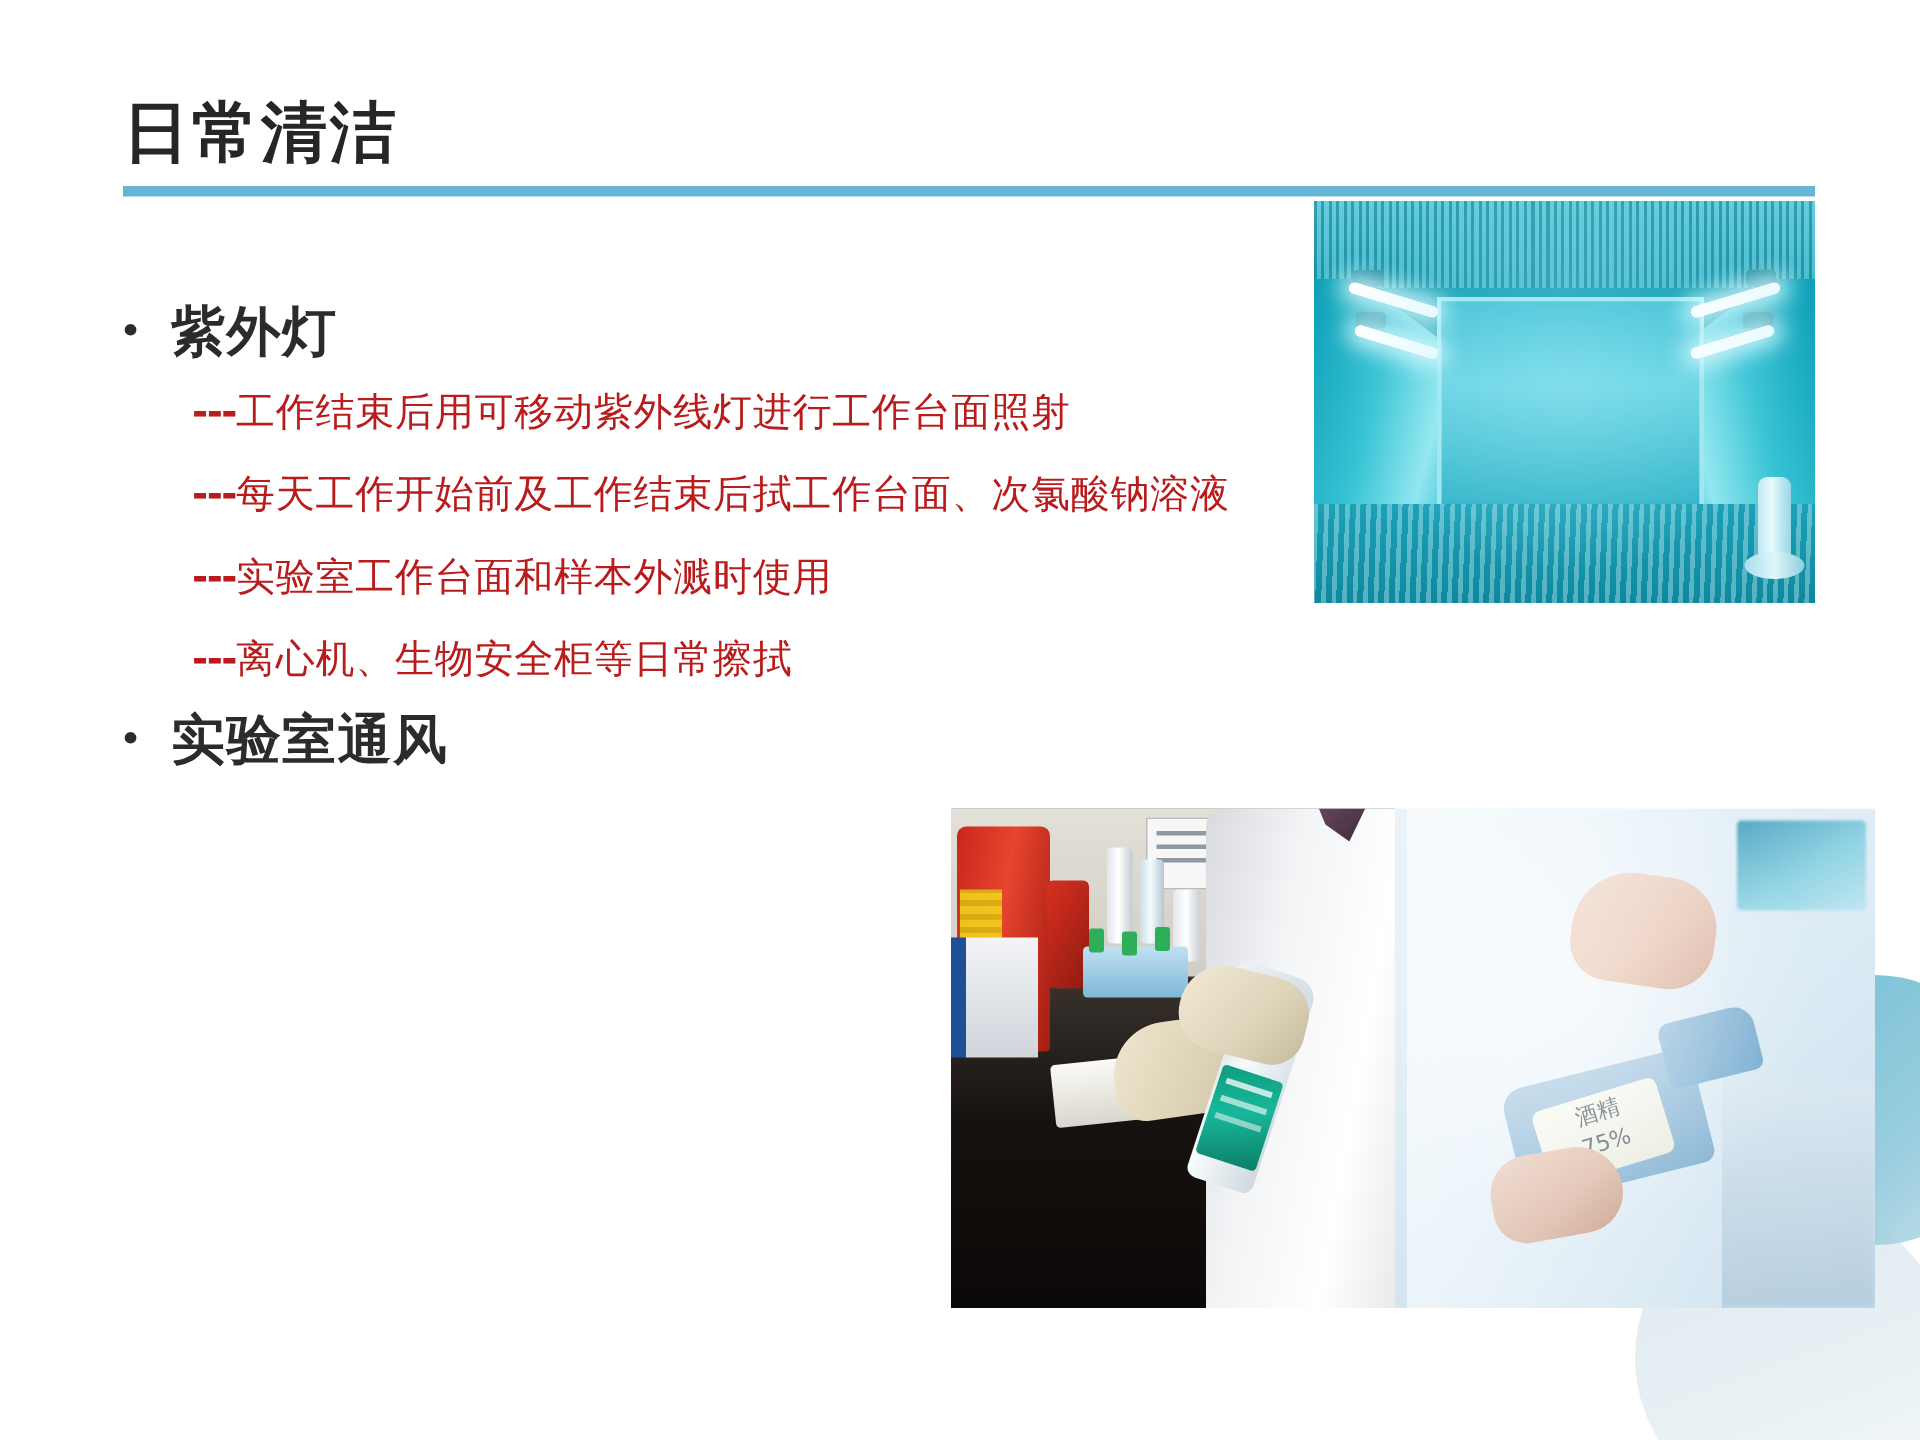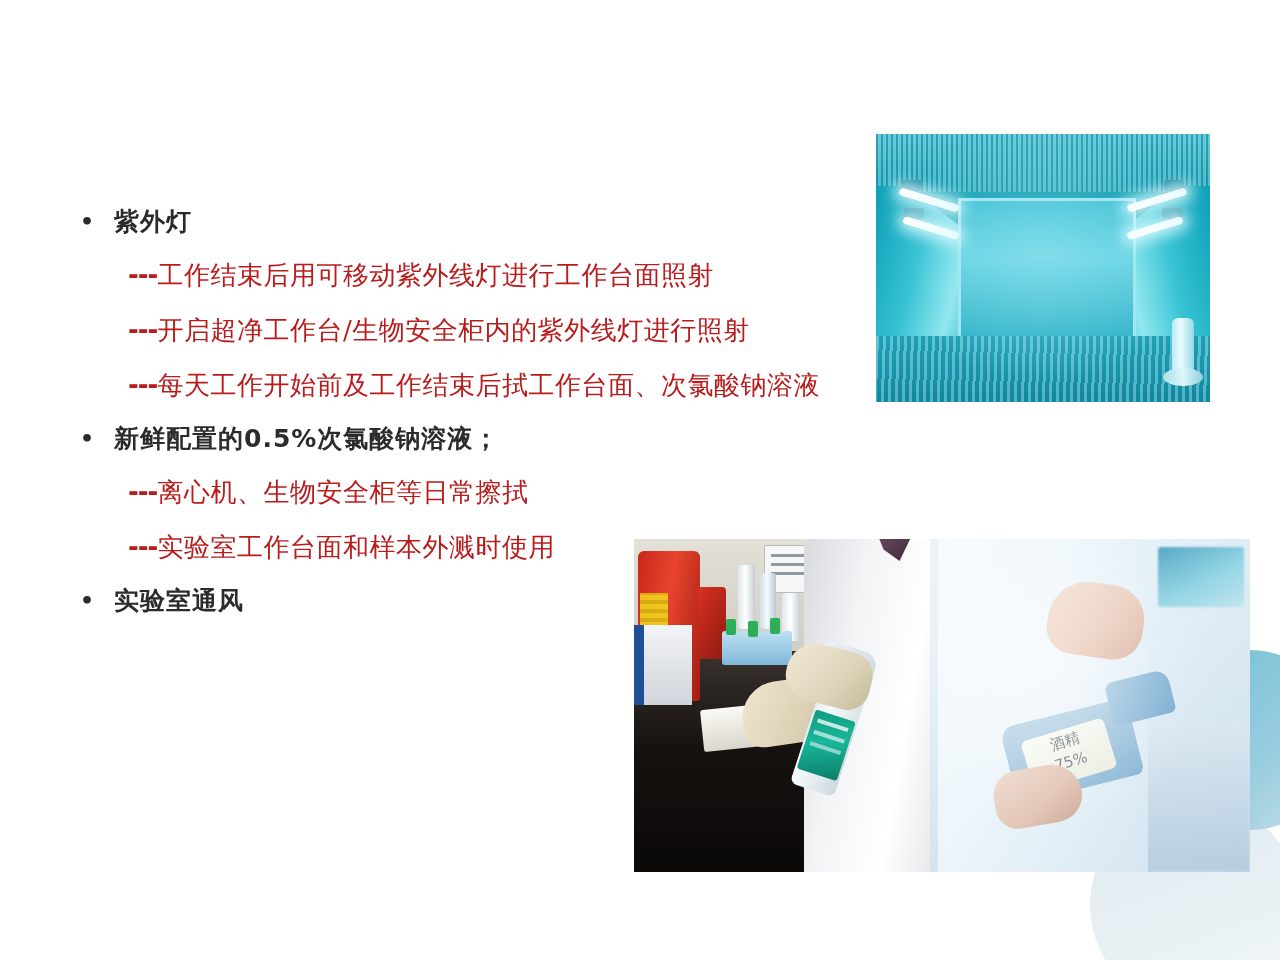--- a/index.html
+++ b/index.html
@@ -84,21 +84,21 @@
     margin: 0;
     padding: 0;
   }
   .bullet-group { margin: 0 0 0 0; }
 
   .bullet-main {
     position: relative;
     padding-left: 36px;
     font-family: "DejaVu Sans", "Liberation Sans", sans-serif;
     font-weight: bold;
-    font-size: 25px;
+    font-size: 36px;
     line-height: 52px;
     color: #2b2b2b;
     letter-spacing: 1px;
     white-space: nowrap;
   }
   .bullet-main::before {
     content: "\2022";
     position: absolute;
     left: 2px;
     top: 0;
@@ -395,46 +395,46 @@
 </head>
 <body>
 
 <div class="slide">
 
   <div class="corner-deco">
     <div class="deco-circle-pale"></div>
     <div class="deco-circle-teal"></div>
   </div>
 
+  <div class="title-block">
+    <h1 class="slide-title">日常清洁</h1>
+    <div class="title-rule"></div>
+  </div>
 
   <div class="body-list">
 
     <div class="bullet-group">
       <div class="bullet-main">紫外灯</div>
       <div class="sub-item">
         <span class="sub-dash">---</span><span>工作结束后用可移动紫外线灯进行工作台面照射</span>
       </div>
-      <div class="sub-item">
-        <span class="sub-dash">---</span><span>开启超净工作台/生物安全柜内的紫外线灯进行照射</span>
-      </div>
     </div>
 
     <div class="bullet-group">
       <div class="sub-item">
         <span class="sub-dash">---</span><span>每天工作开始前及工作结束后拭工作台面、次氯酸钠溶液</span>
       </div>
     </div>
 
     <div class="bullet-group">
-      <div class="bullet-main">新鲜配置的0.5%次氯酸钠溶液；</div>
+      <div class="sub-item">
+        <span class="sub-dash">---</span><span>实验室工作台面和样本外溅时使用</span>
+      </div>
       <div class="sub-item">
         <span class="sub-dash">---</span><span>离心机、生物安全柜等日常擦拭</span>
-      </div>
-      <div class="sub-item">
-        <span class="sub-dash">---</span><span>实验室工作台面和样本外溅时使用</span>
       </div>
     </div>
 
     <div class="bullet-group">
       <div class="bullet-main">实验室通风</div>
     </div>
 
   </div>
 
   <div class="photo-uv">

